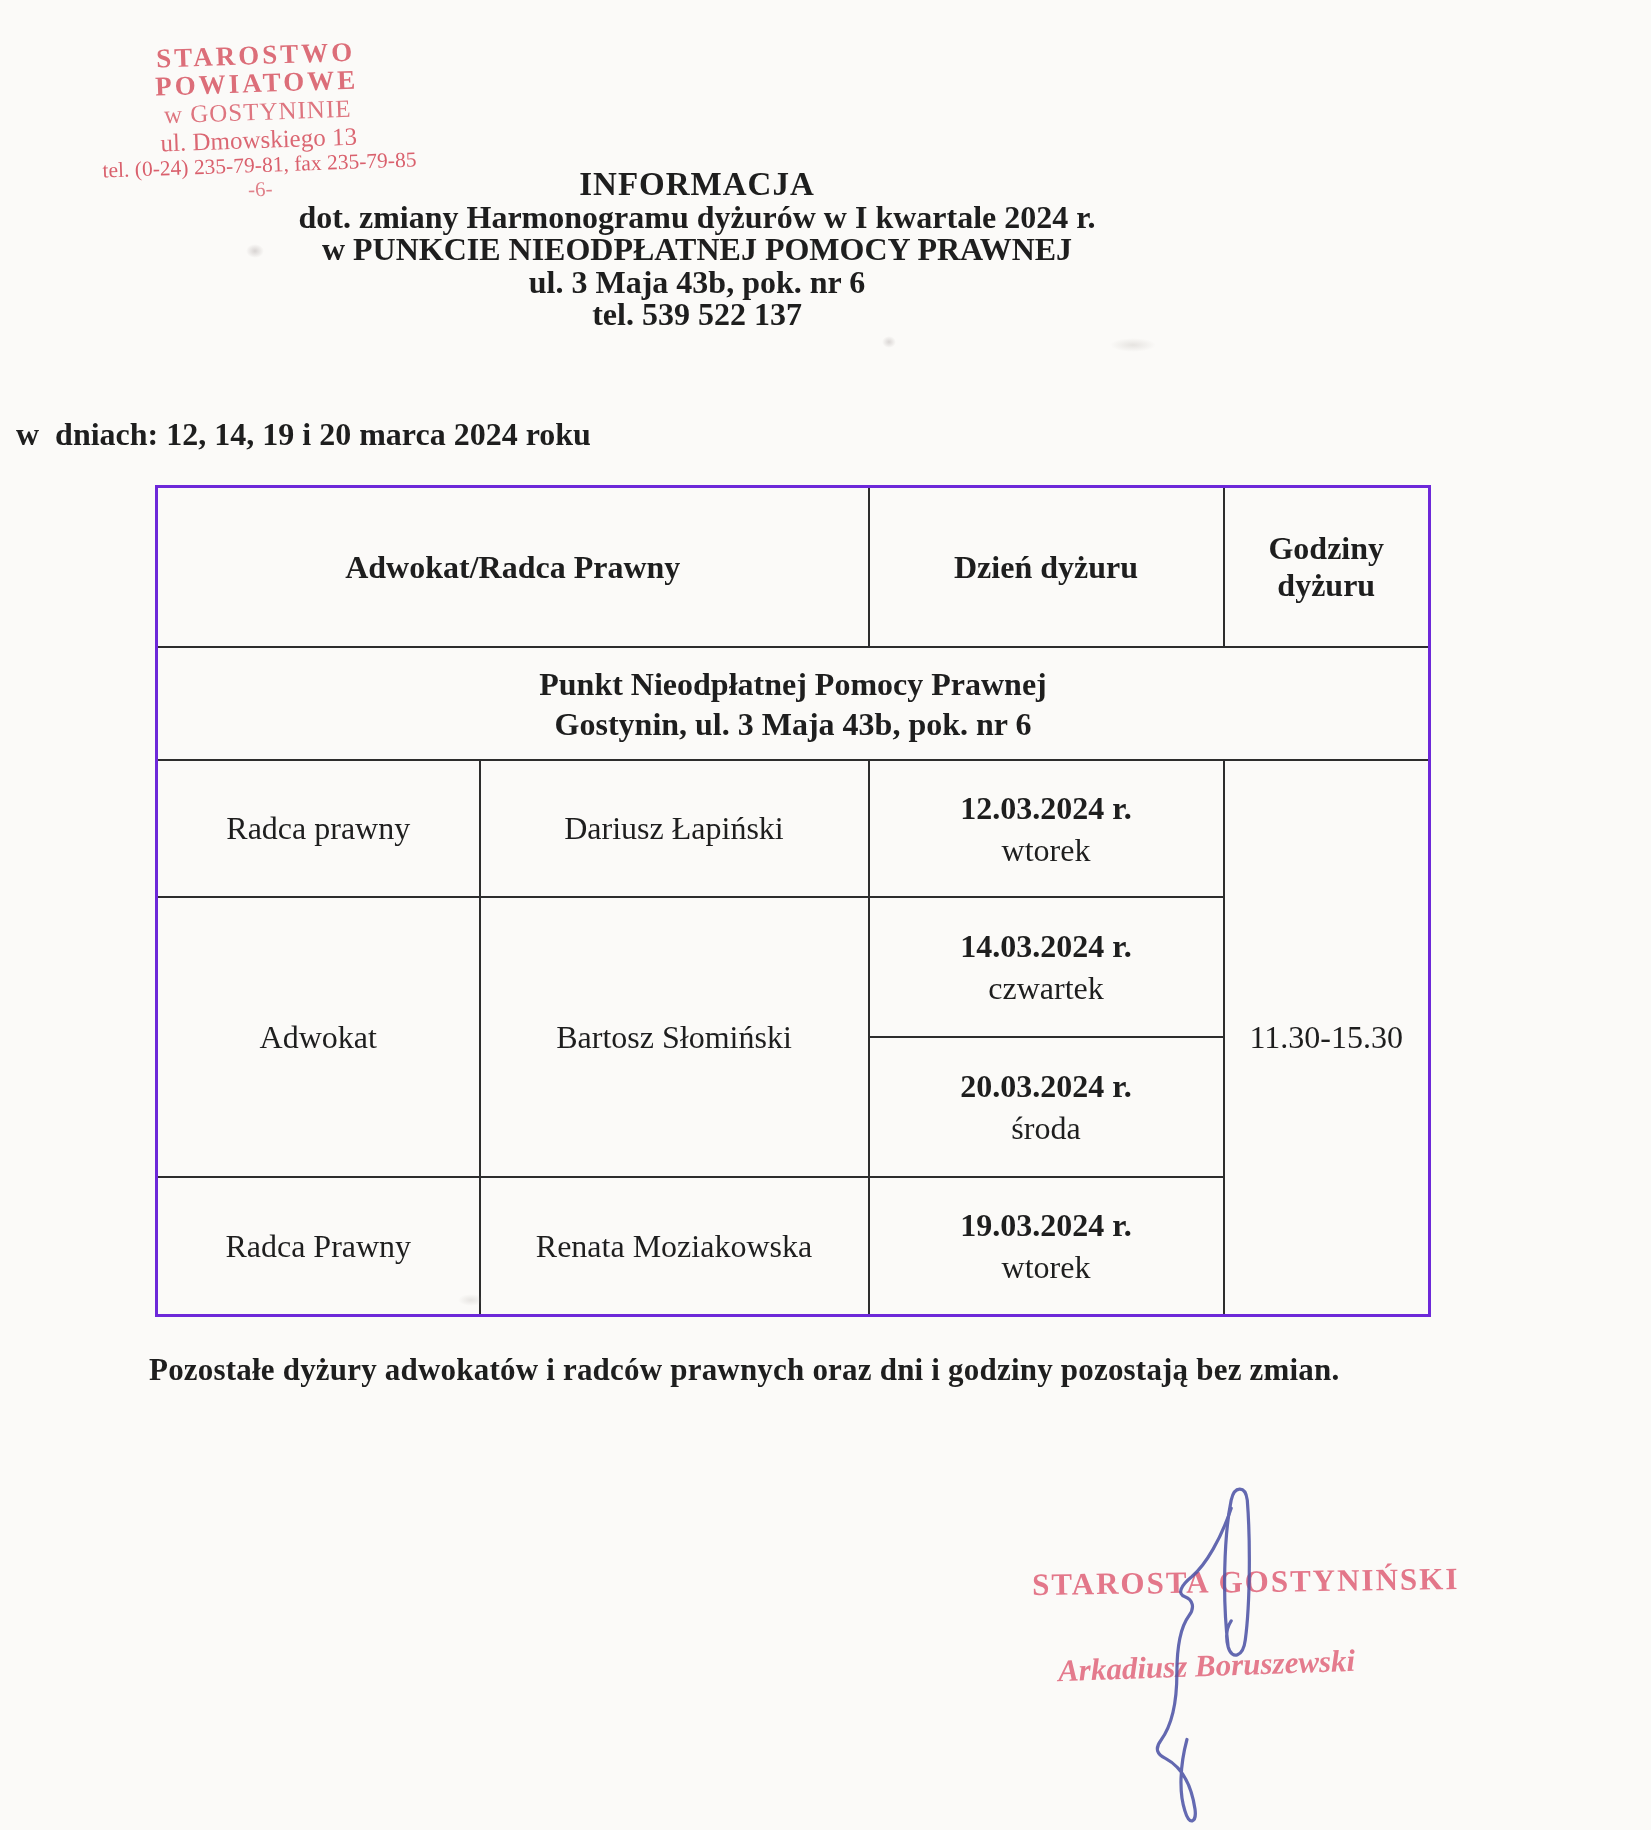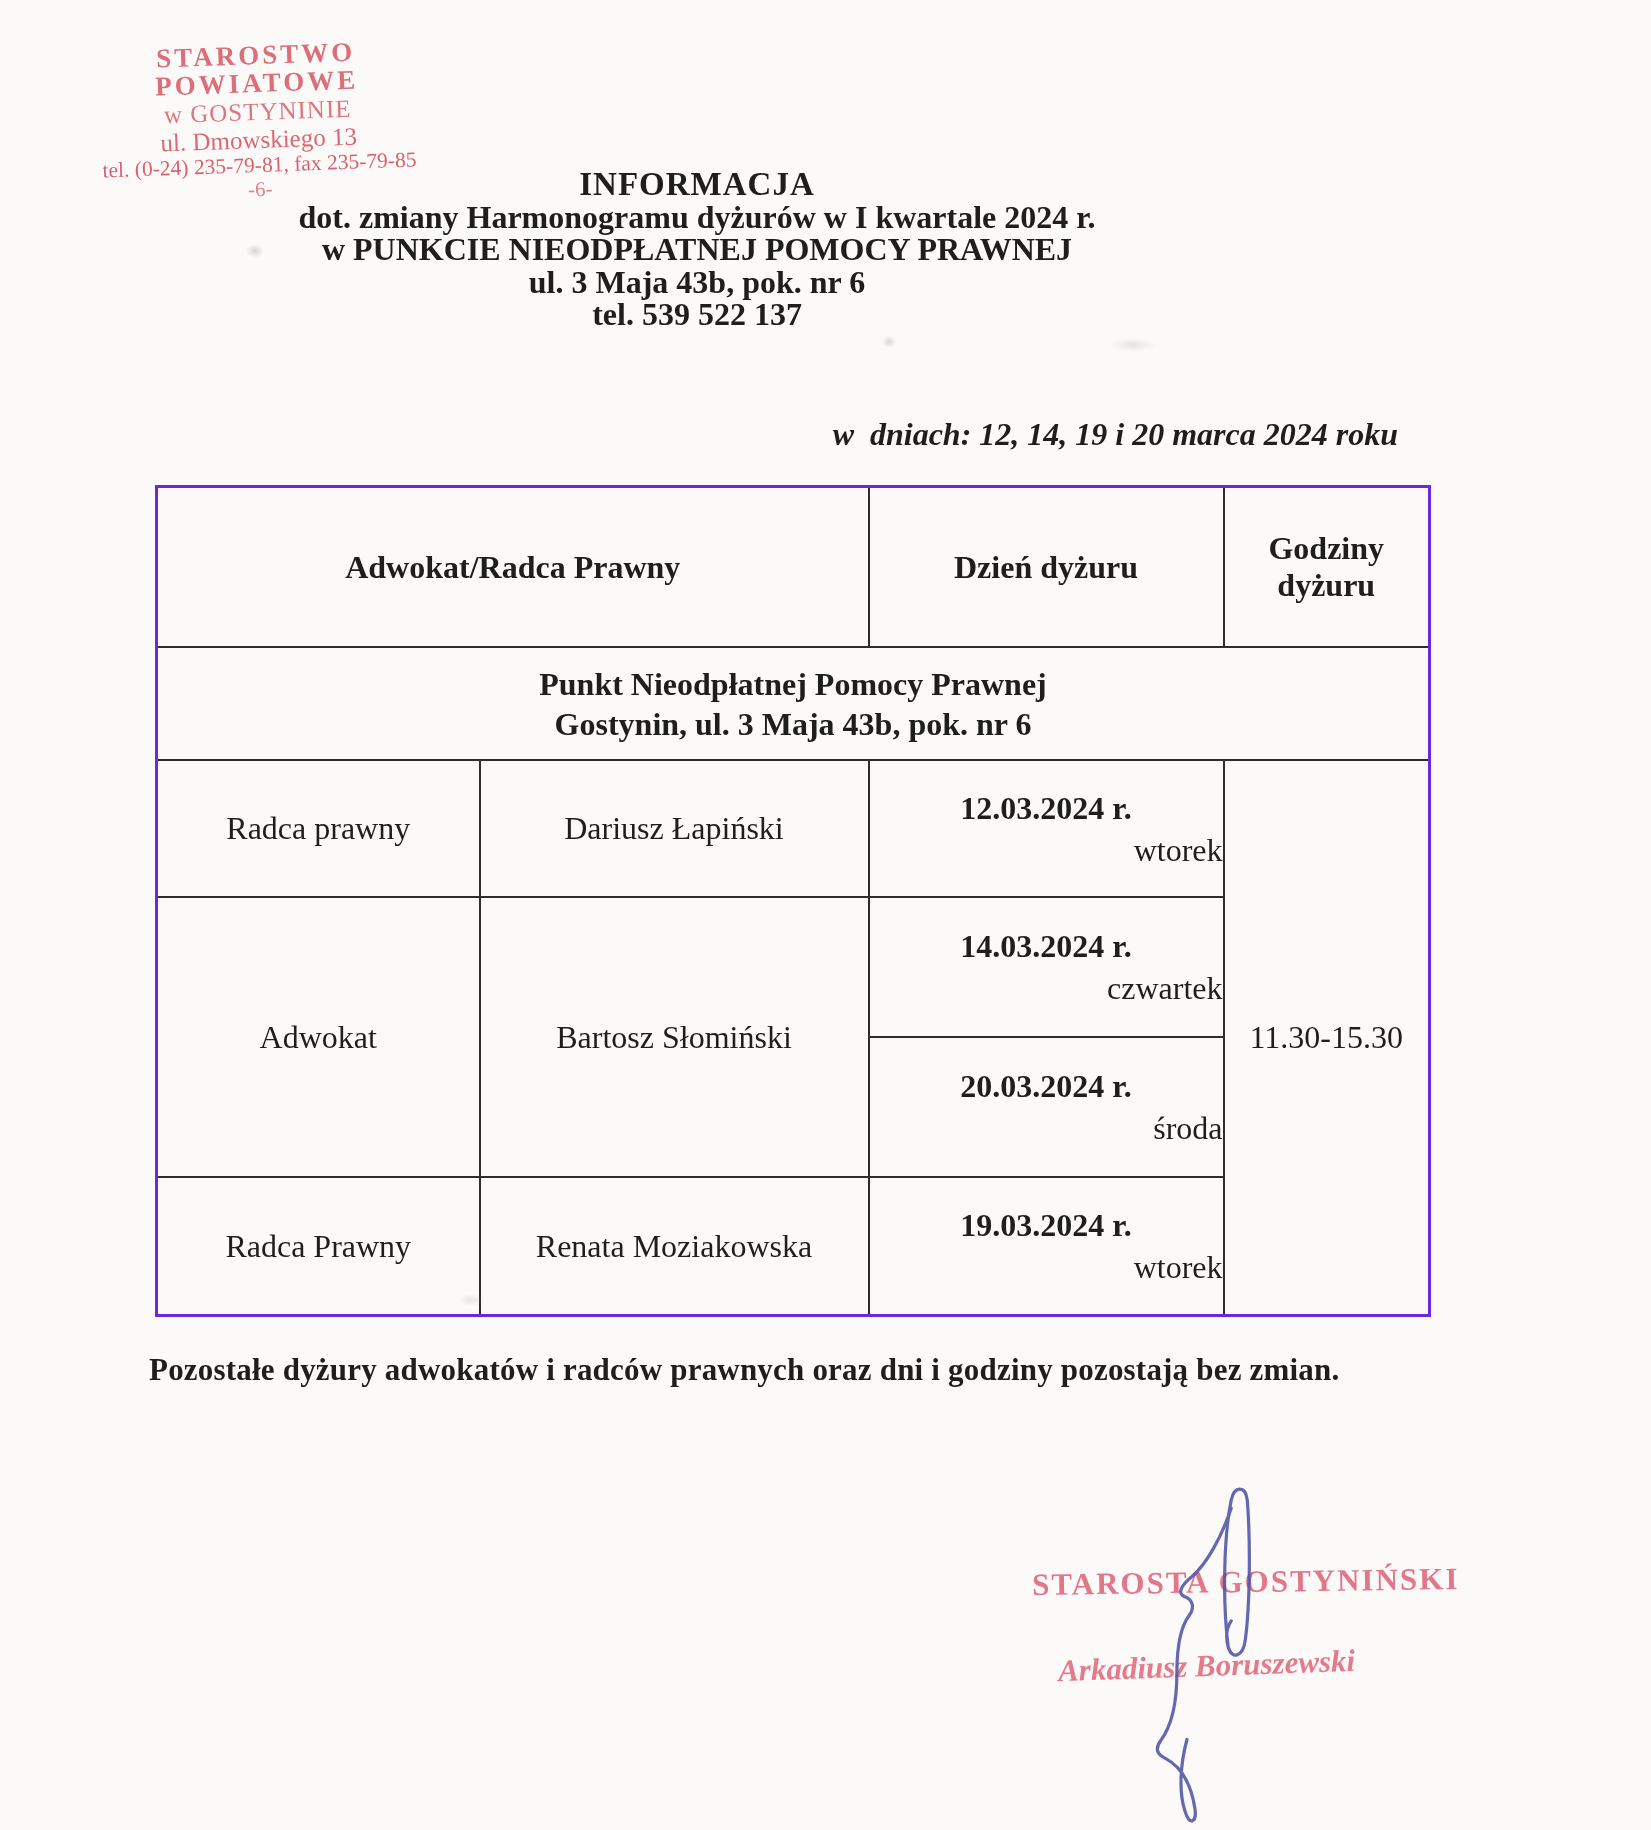--- a/index.html
+++ b/index.html
@@ -29,24 +29,23 @@
 
   
   .title-block {
     position: absolute; left: 0; top: 168px; width: 1394px;
     text-align: center; font-weight: bold;
   }
   .title-block .tl { font-size: 32px; line-height: 32.5px; }
   .title-block .tl:first-child { font-size: 33px; letter-spacing: 1px; }
 
   .dates-line {
-    position: absolute; left: 4px; top: 416px; width: 1394px;
-    text-align: right; font-weight: bold; font-size: 32px;
+    position: absolute; left: 16px; top: 416px; width: 1394px;
+    text-align: left; font-weight: bold; font-size: 32px;
     white-space: pre;
-    font-style: italic;
   }
 
   
   table.sched {
     position: absolute; left: 155px; top: 485px;
     width: 1273px;
     border-collapse: collapse;
     table-layout: fixed;
     font-size: 32px;
   }
@@ -57,21 +56,21 @@
     padding: 0;
   }
   table.sched { border: 3px solid #6d28d9; }
   td.hd { font-weight: bold; height: 158px; }
   td.subhd { font-weight: bold; height: 111px; line-height: 40px; }
   tr.r1 td { height: 135px; }
   tr.r2 td { height: 138px; }
   tr.r3 td { height: 138px; }
   tr.r4 td { height: 136px; }
   .date-b { font-weight: bold; line-height: 42px; }
-  .day-n  { font-weight: normal; line-height: 42px; text-align: right; }
+  .day-n  { font-weight: normal; line-height: 42px; }
   td.hours { font-weight: normal; }
 
   
   .note {
     position: absolute; left: 149px; top: 1352px;
     font-weight: bold; font-size: 31px; white-space: nowrap;
     letter-spacing: .2px;
   }
 
   

